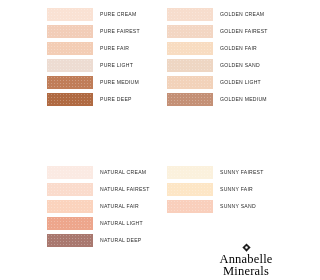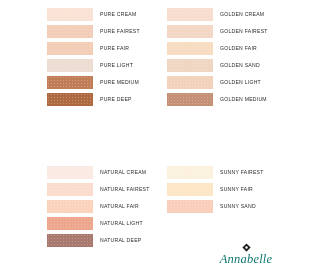--- a/index.html
+++ b/index.html
@@ -72,25 +72,24 @@
     text-align: center;
   }
   .logo-mark {
     display: block;
     margin: 0 auto 1px auto;
     width: 9px;
     height: 9px;
   }
   .logo-text {
     font-family: "Liberation Serif", serif;
-    color: #0f766e;
+    color: #000000;
     font-size: 12.5px;
     line-height: 12px;
     letter-spacing: 0.2px;
-    font-style: italic;
   }
   .logo-text span {
     display: block;
   }
 </style>
 </head>
 <body>
 
 <div class="board">
 
@@ -183,16 +182,17 @@
       </div>
     </div>
 
   <div id="logo">
     <svg class="logo-mark" viewBox="0 0 24 24" aria-hidden="true">
       <path d="M12 1 L17.5 6.5 L23 12 L17.5 17.5 L12 23 L6.5 17.5 L1 12 L6.5 6.5 Z" fill="#1c1c1c"></path>
       <circle cx="12" cy="12" r="3.3" fill="#ffffff"></circle>
     </svg>
     <div class="logo-text">
       <span>Annabelle</span>
+      <span>Minerals</span>
     </div>
   </div>
 
 </div>
 
 </body></html>

